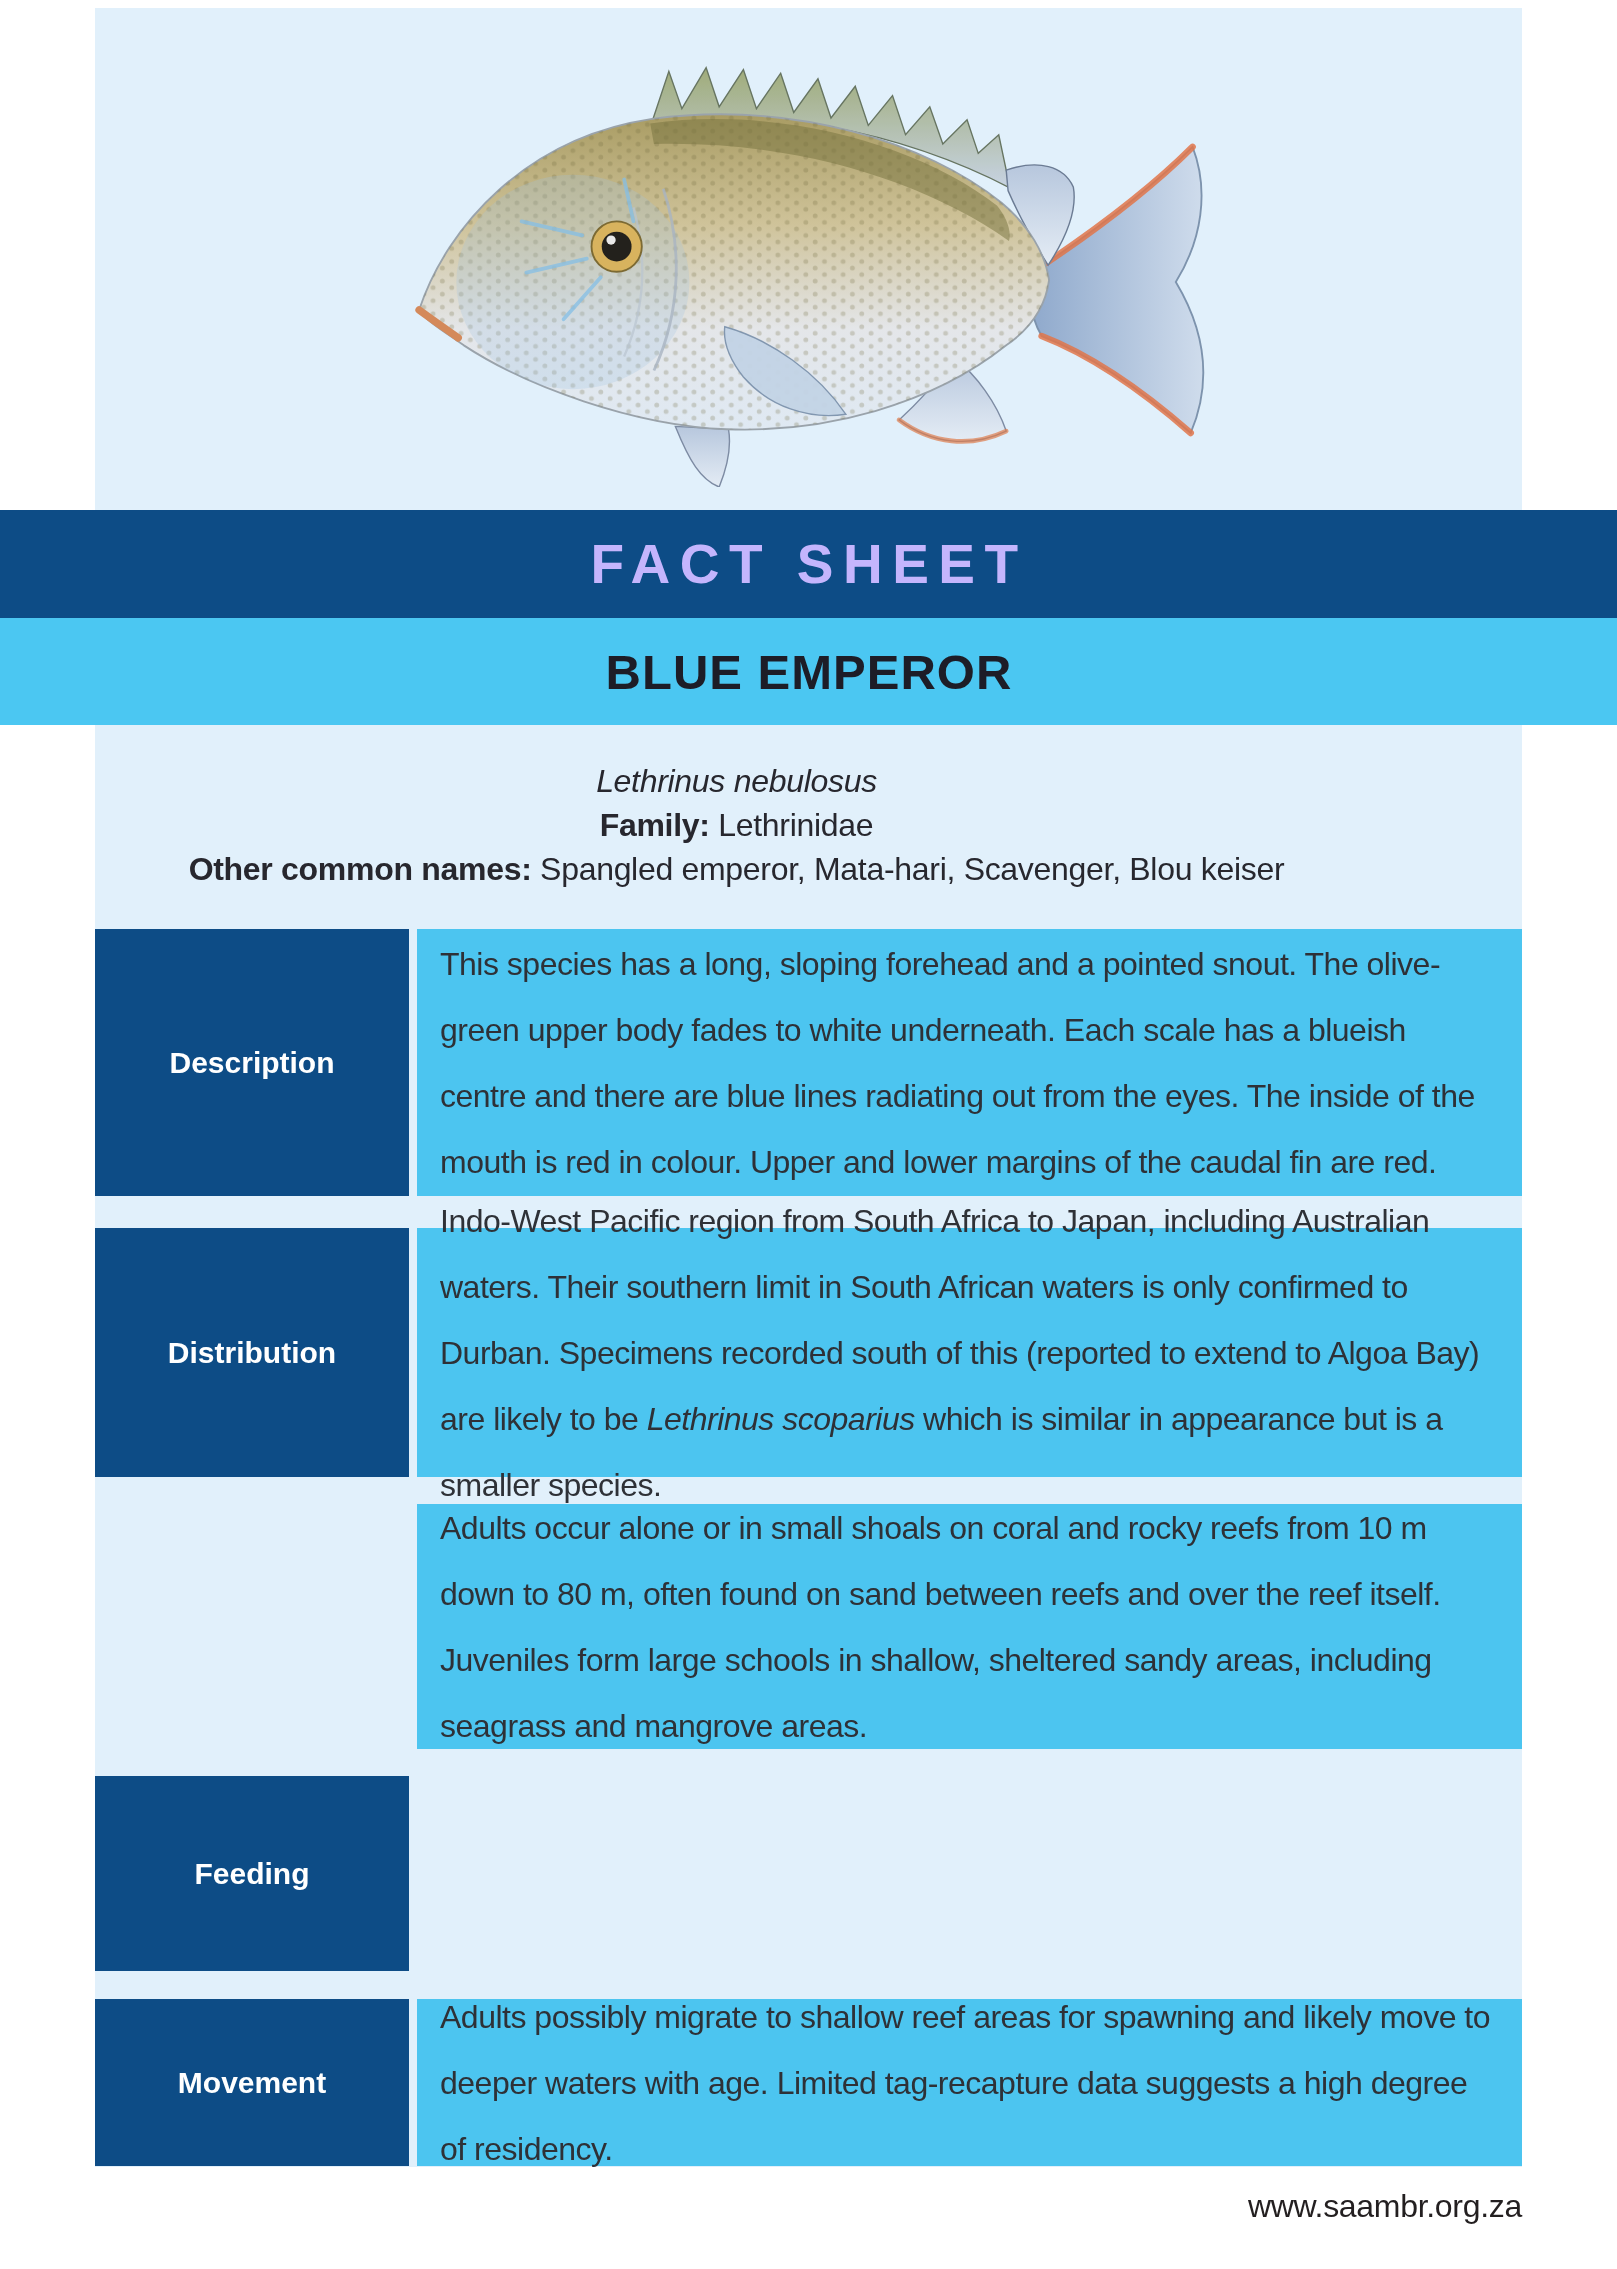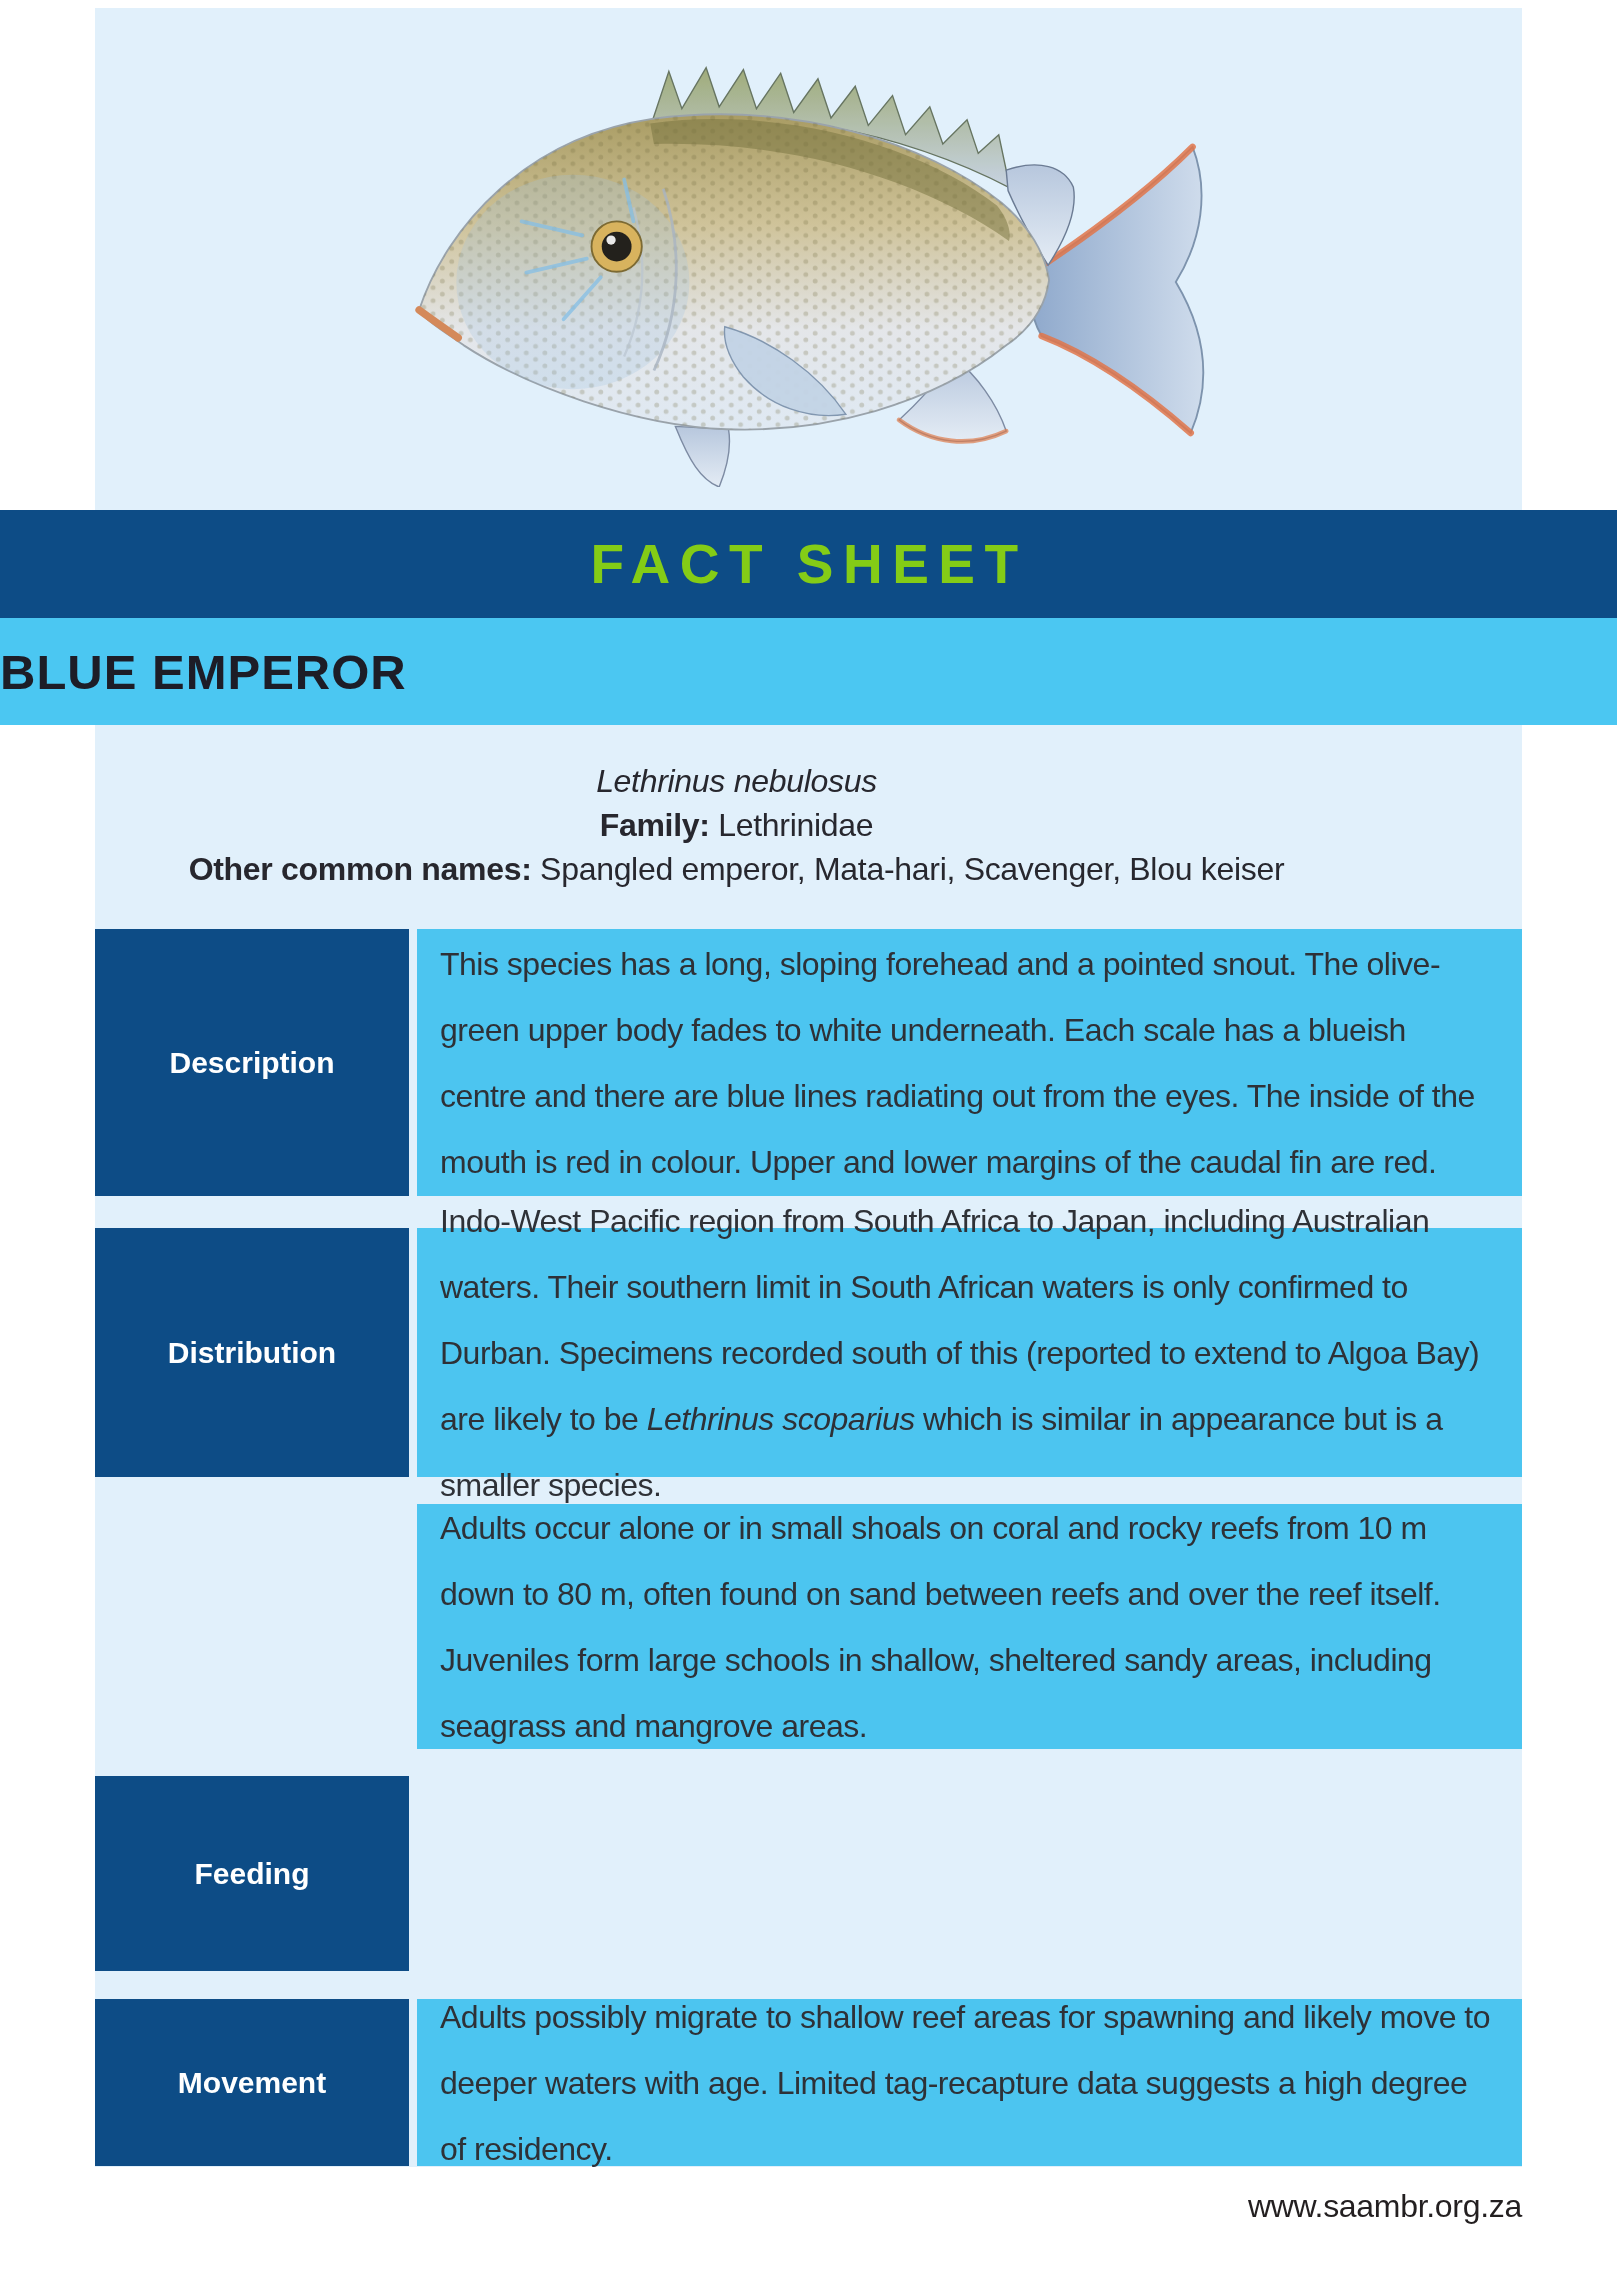--- a/index.html
+++ b/index.html
@@ -12,25 +12,25 @@
     position:absolute; left:95px; top:7.6px; width:1427px; height:2159px;
     background:#e1f0fb;
   }
   .fish-svg { position:absolute; left:347px; top:49px; width:927px; height:438px; }
 
   .band-dark {
     position:absolute; left:0; top:510px; width:1618px; height:108px;
     background:#0d4c86; display:flex; align-items:center; justify-content:center;
   }
   .band-dark .t {
-    color:#84cc16; font-size:55px; font-weight:bold; letter-spacing:9.5px; margin:0;
+    color:#c4b5fd; font-size:55px; font-weight:bold; letter-spacing:9.5px; margin:0;
   }
   .band-light {
     position:absolute; left:0; top:618px; width:1618px; height:107px;
-    background:#4bc7f2; display:flex; align-items:center; justify-content:flex-start;
+    background:#4bc7f2; display:flex; align-items:center; justify-content:center;
   }
   .band-light .t {
     color:#1d1d27; font-size:49px; font-weight:bold; letter-spacing:1px; margin:0;
   }
 
   .taxonomy {
     position:absolute; left:95px; top:759px; width:1283px;
     text-align:center; font-size:32px; line-height:44px; color:#27272e;
     letter-spacing:-0.3px;
   }

